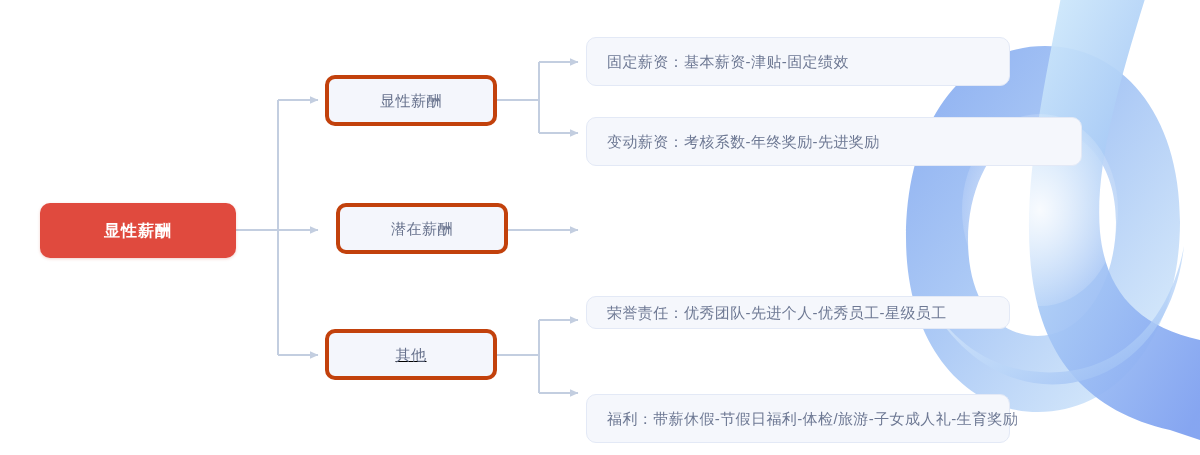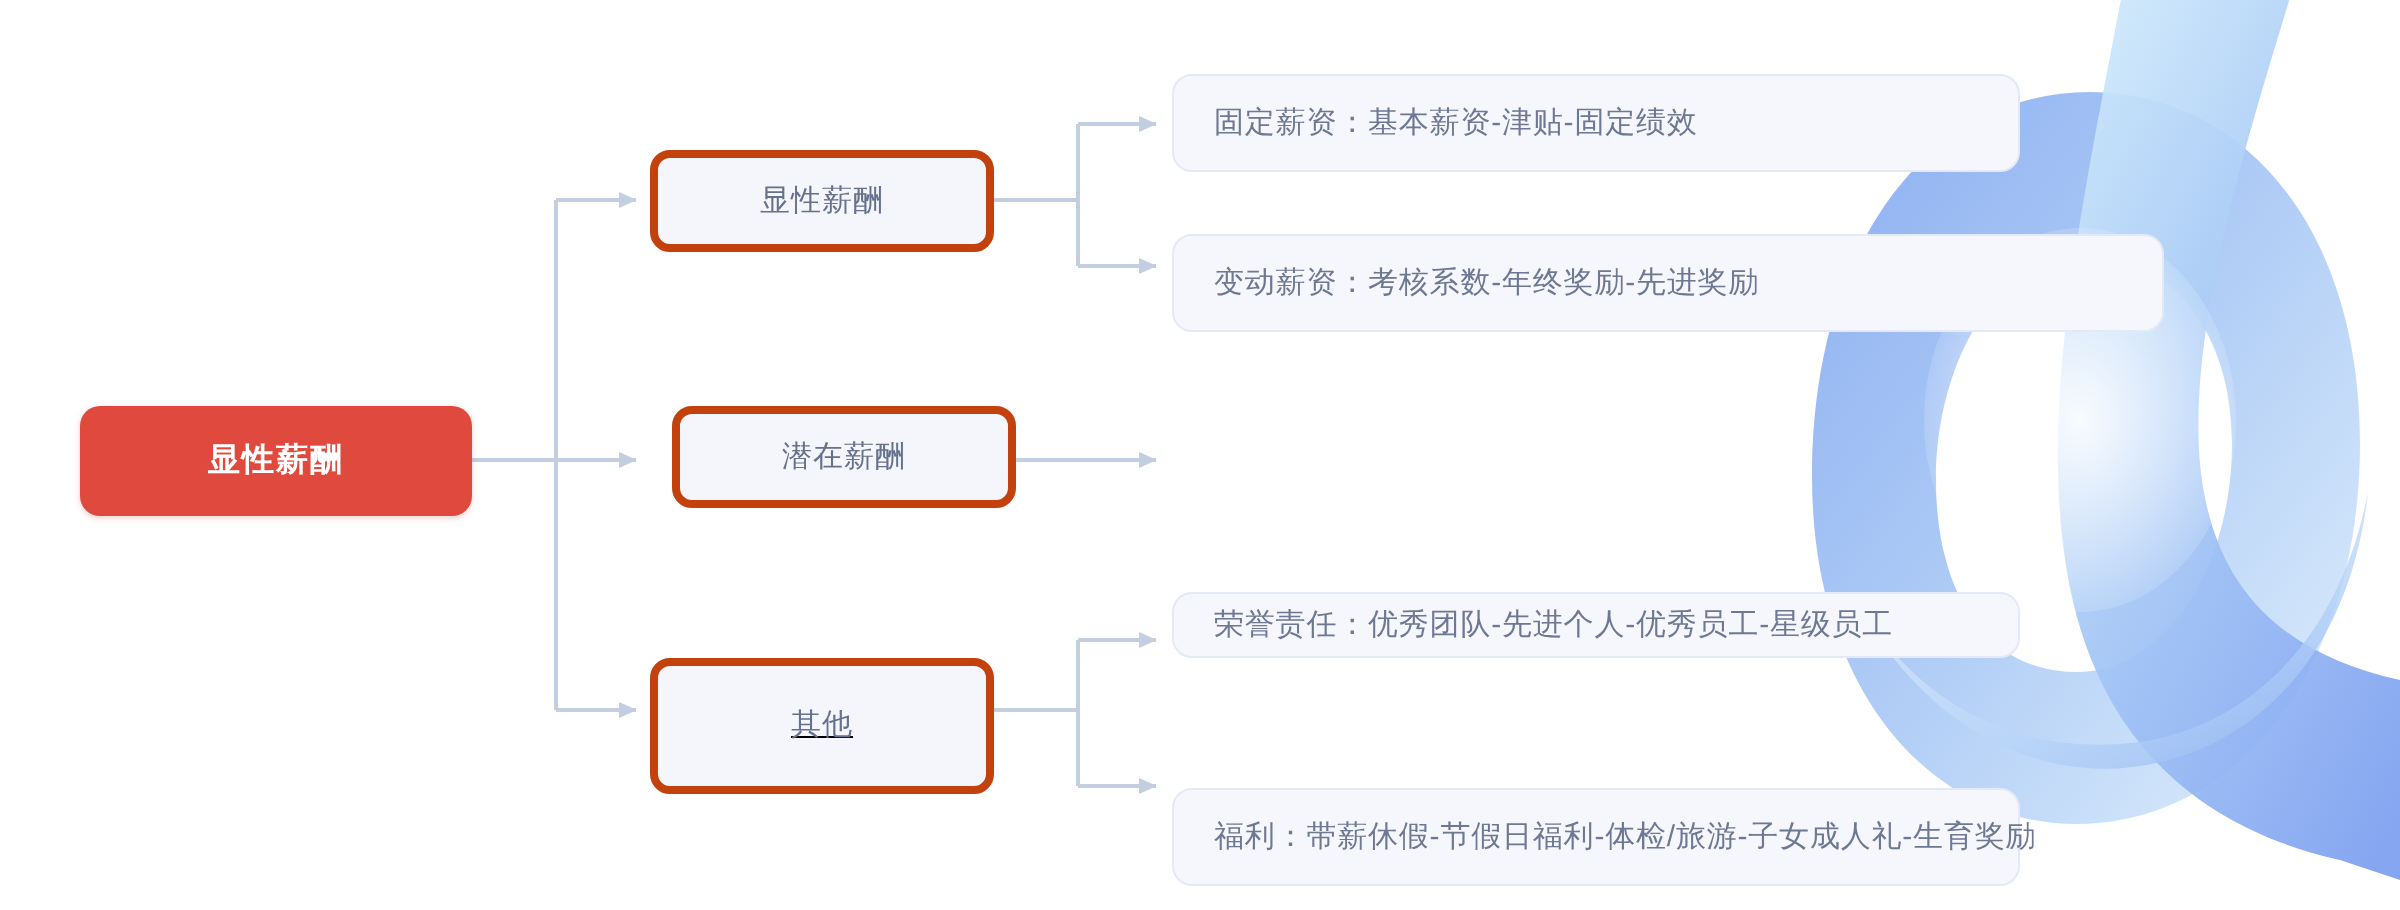--- a/index.html
+++ b/index.html
@@ -194,21 +194,21 @@
   </div>
 
   <div class="node node-branch" style="left:325px; top:75px; width:172px; height:51px;">
     <span class="node-label">显性薪酬</span>
   </div>
 
   <div class="node node-branch" style="left:336px; top:203px; width:172px; height:51px;">
     <span class="node-label">潜在薪酬</span>
   </div>
 
-  <div class="node node-branch" style="left:325px; top:329px; width:172px; height:68px;text-decoration:underline;">
+  <div class="node node-branch" style="left:325px; top:329px; width:172px; height:51px;text-decoration:underline;">
     <span class="node-label">其他</span>
   </div>
 
   <div class="node node-leaf" style="left:586px; top:37px; width:424px; height:49px;">
     <span class="node-label">固定薪资：基本薪资-津贴-固定绩效</span>
   </div>
 
   <div class="node node-leaf" style="left:586px; top:117px; width:496px; height:49px;">
     <span class="node-label">变动薪资：考核系数-年终奖励-先进奖励</span>
   </div>

